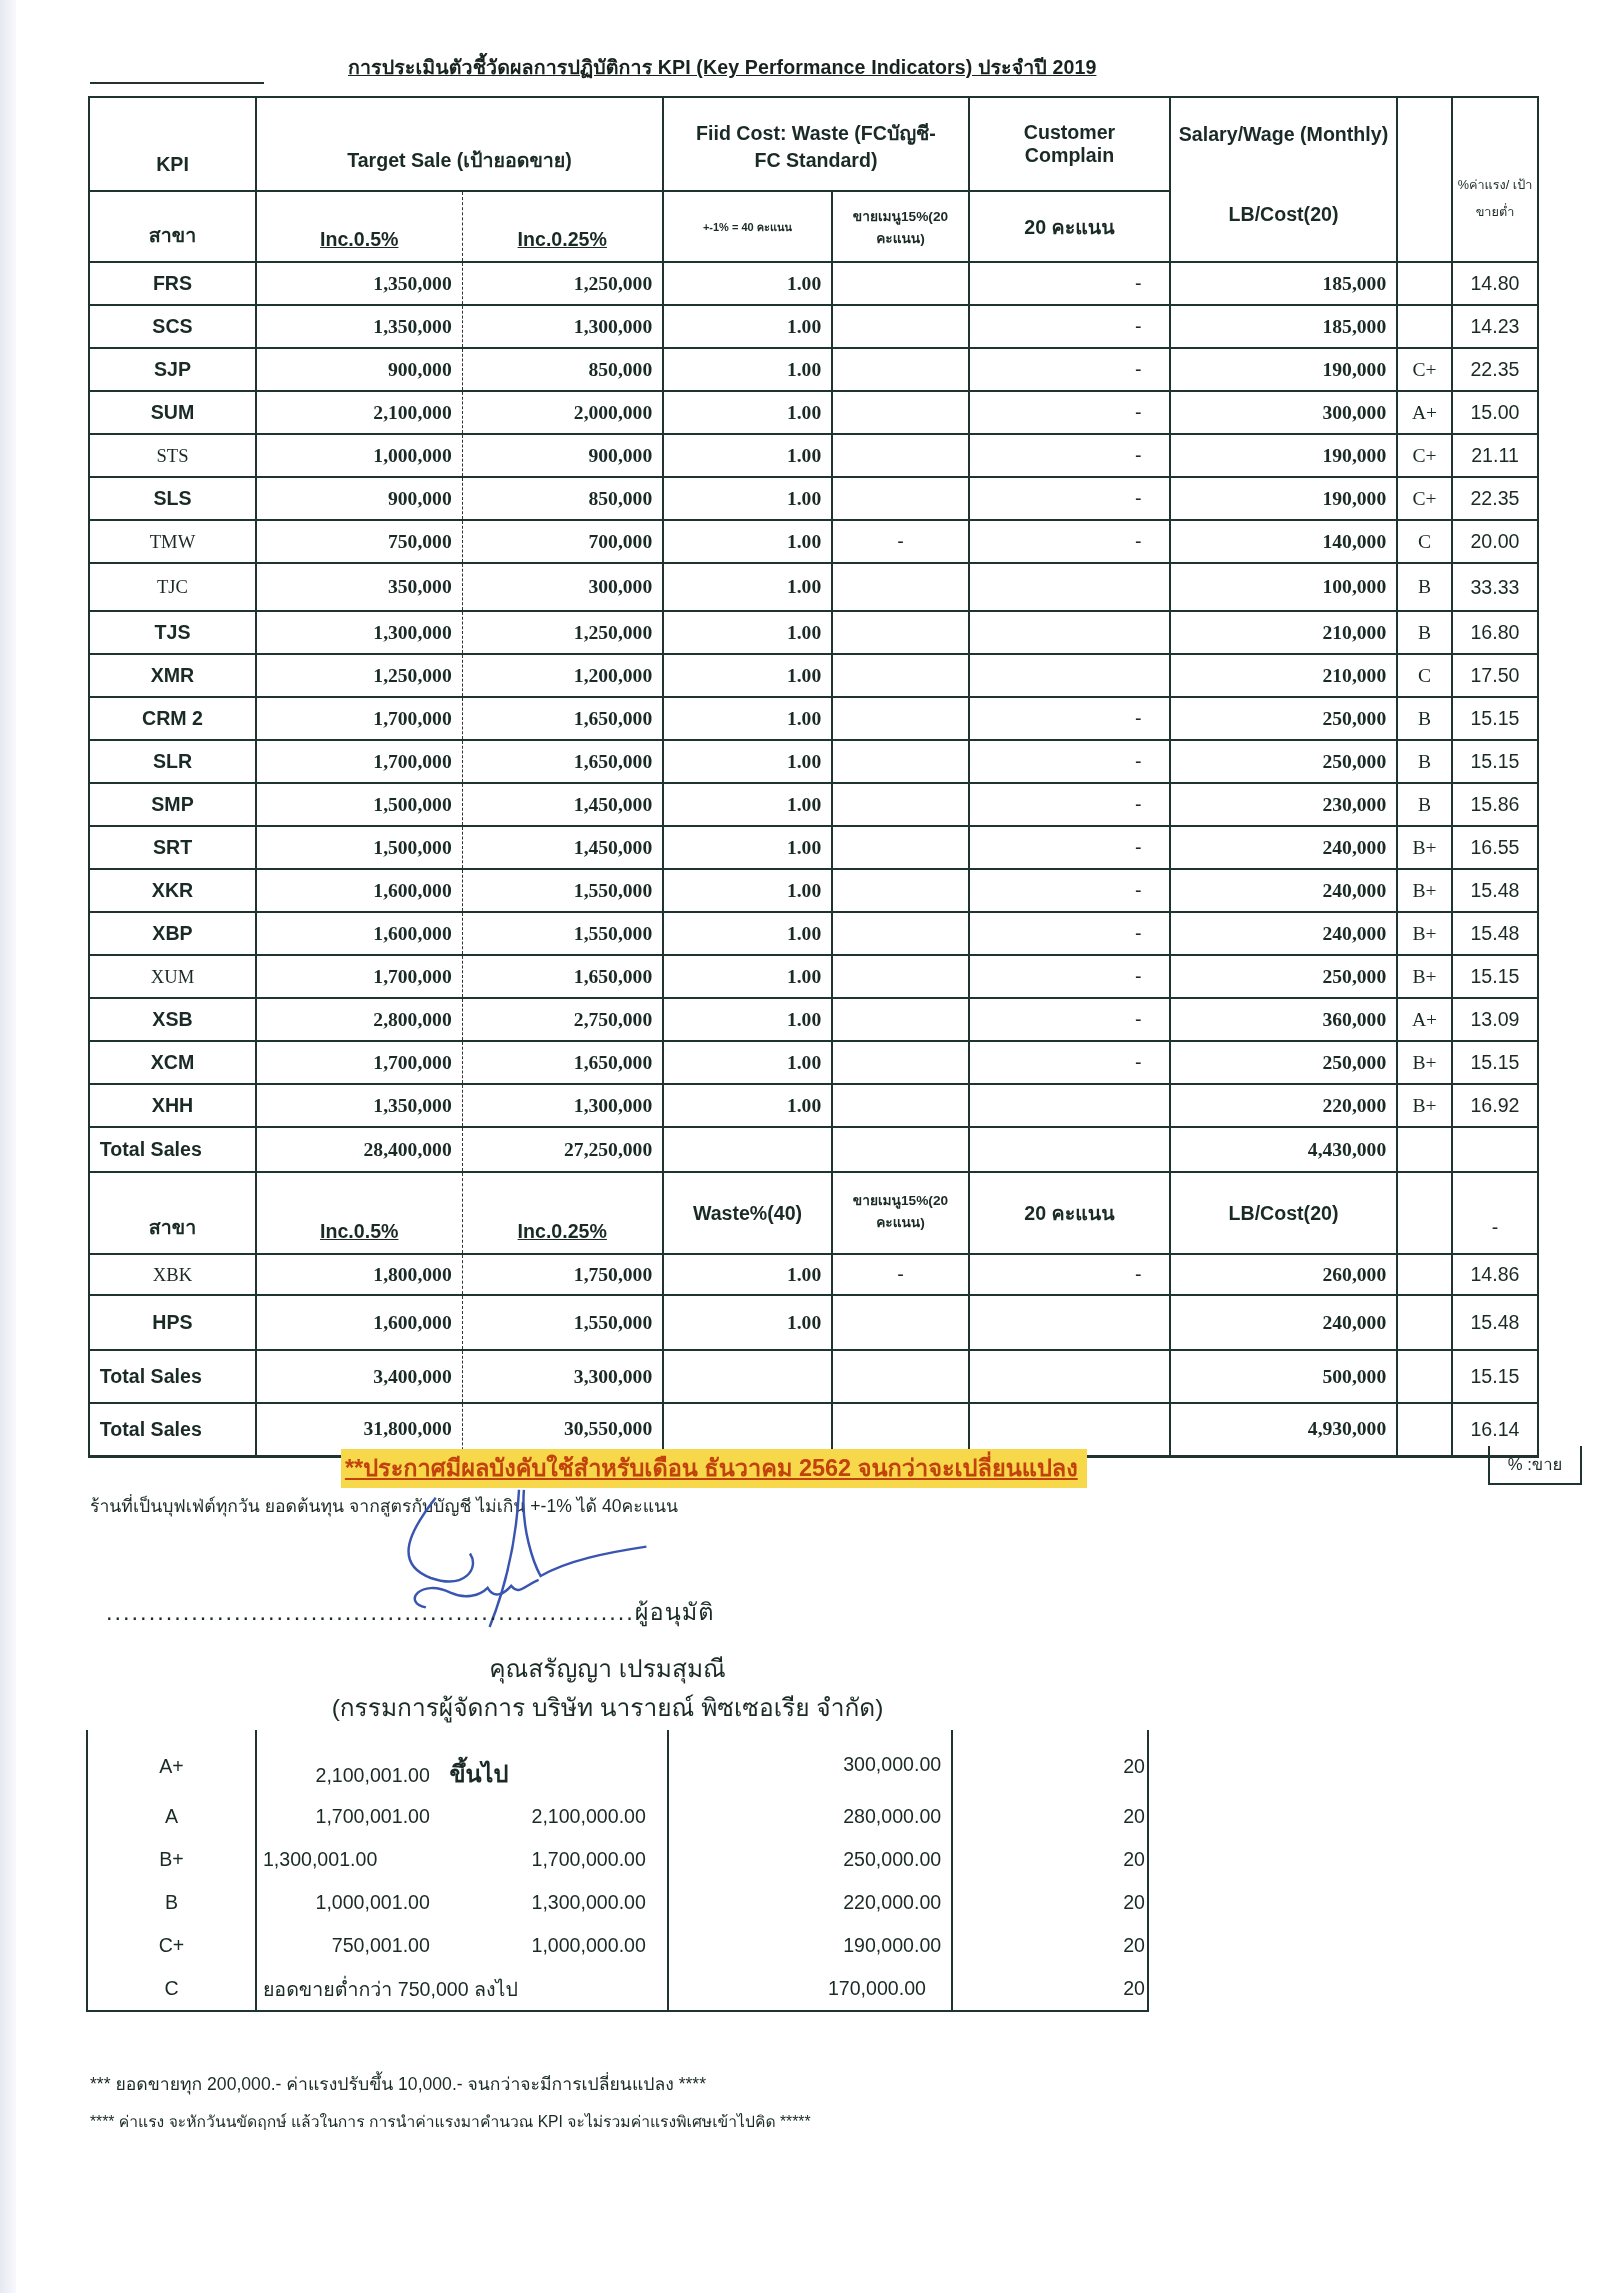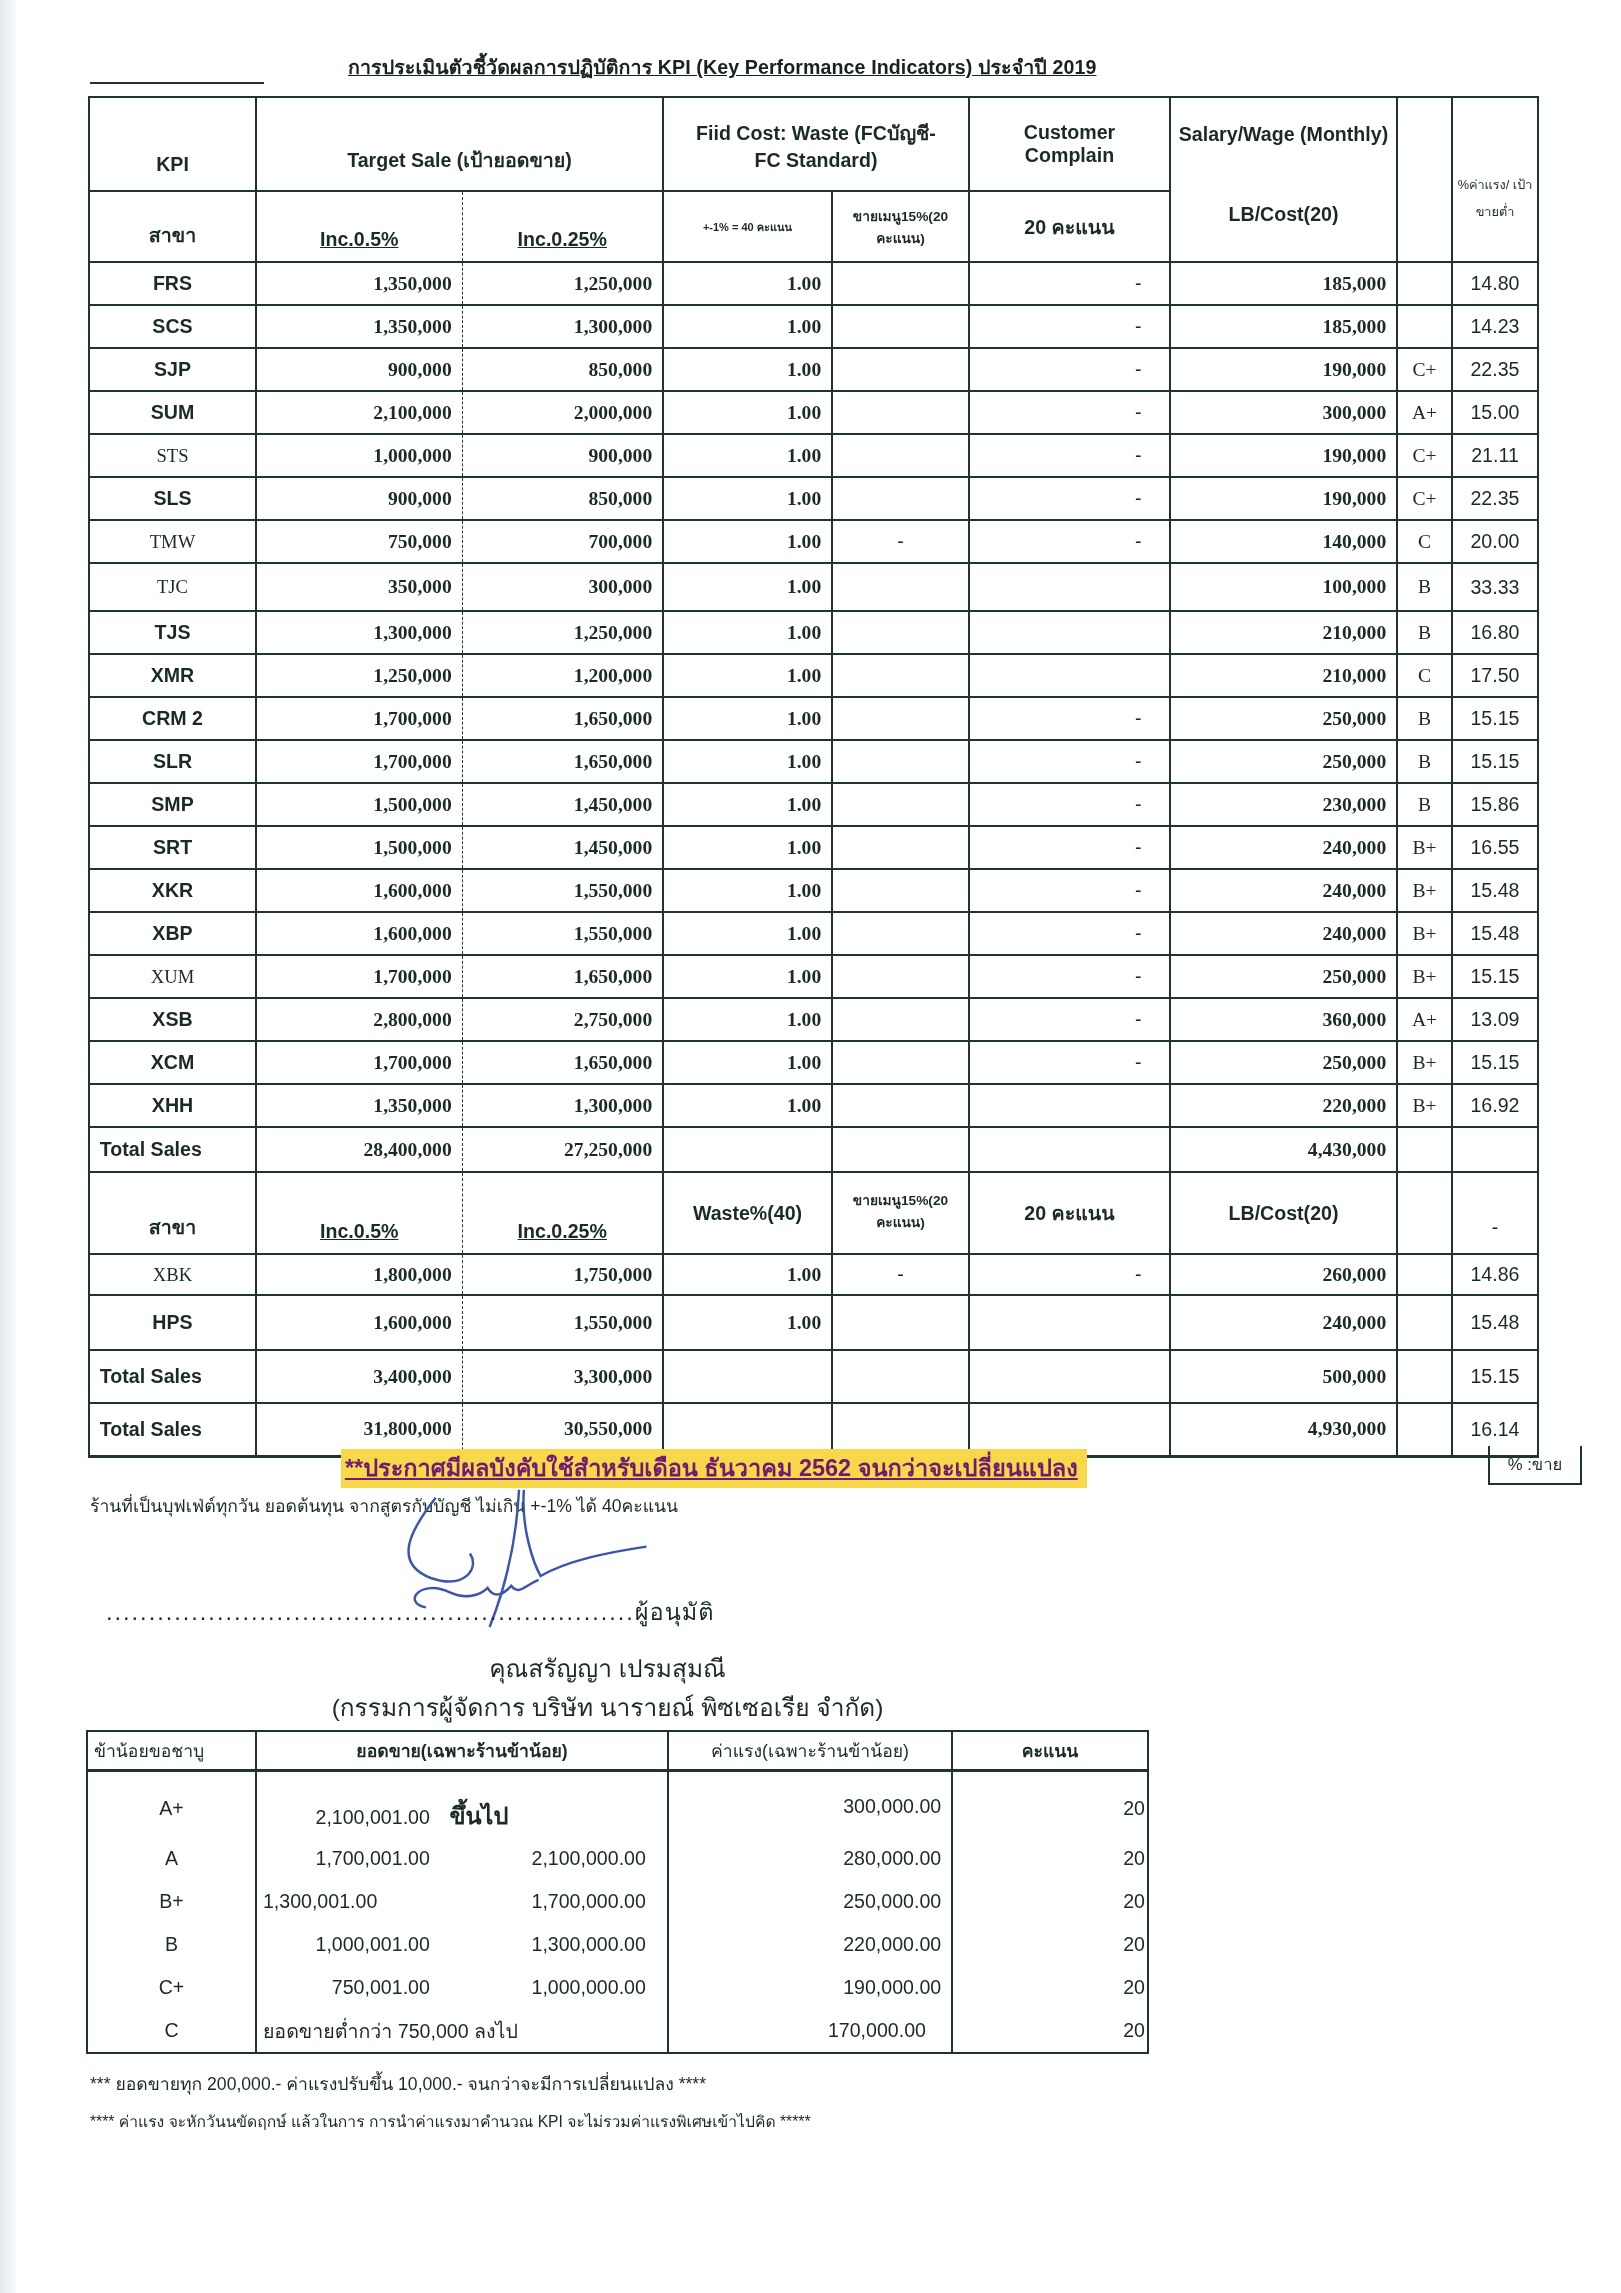--- a/index.html
+++ b/index.html
@@ -13,21 +13,21 @@
   .num{font-family:"Liberation Serif",serif;font-weight:bold;font-size:21.6px;text-align:right;}
   .branch{font-family:"Liberation Sans",sans-serif;font-weight:bold;text-align:center;font-size:19.6px;}
   .branch.serif{font-family:"Liberation Serif",serif;font-weight:normal;font-size:18.6px;}
   .grade{font-family:"Liberation Serif",serif;font-size:22.5px;text-align:center;}
   .pct{font-family:"Liberation Sans",sans-serif;font-size:17.6px;text-align:center;}
   .dash{text-align:center;font-size:17.6px;}
   .dr{border-right:1px dashed #333 !important;}
   .u{text-decoration:underline;}
   .tot{font-family:"Liberation Sans",sans-serif;font-weight:bold;font-size:19.6px;text-align:left;}
   .small{font-size:14.7px;}
-  .notice{position:absolute;left:341px;top:1449px;font-size:23.5px;font-weight:bold;text-decoration:underline;background:#f6d84a;padding:0 9.8px 2px 3.9px;color:#701a75;}
+  .notice{position:absolute;left:341px;top:1449px;font-size:23.5px;font-weight:bold;text-decoration:underline;background:#f6d84a;padding:0 9.8px 2px 3.9px;color:#c2410c;}
   .pctbox{position:absolute;left:1488px;top:1446px;width:90px;height:37px;border:2px solid #1f3330;border-top:none;font-size:16.7px;text-align:center;line-height:37px;}
   .note1{position:absolute;left:90px;top:1492px;font-size:17.6px;}
   .approve{position:absolute;left:106px;top:1593px;font-size:23.5px;letter-spacing:1px;}
   .approve .dots{letter-spacing:2px;}
   .name{position:absolute;left:0;width:1215px;text-align:center;font-size:24.5px;}
   table.grades{position:absolute;left:86px;top:1730px;border-collapse:collapse;table-layout:fixed;}
   table.grades td{border-left:2px solid #1f3330;border-right:2px solid #1f3330;font-size:19.6px;height:43px;padding:0 5.9px;}
   table.grades tr.gh td{border:2px solid #1f3330;border-bottom:3.9px solid #1f3330;font-weight:bold;font-size:17.6px;text-align:center;height:37px;}
   table.grades tr:last-child td{border-bottom:2.9px solid #1f3330;}
   .foot{position:absolute;left:90px;font-size:17.6px;}
@@ -381,26 +381,20 @@
 <div class="name" style="top:1688px">(กรรมการผู้จัดการ บริษัท นารายณ์ พิซเซอเรีย จำกัด)</div>
 
 <table class="grades">
   <colgroup>
       <col style="width:169px">
       <col style="width:412px">
       <col style="width:284px">
       <col style="width:196px">
     </colgroup>
   <tbody id="grade-body">
-    <tr class="gh">
-      <td style="text-align:left;font-weight:normal">ข้าน้อยขอชาบู</td>
-      <td>ยอดขาย(เฉพาะร้านข้าน้อย)</td>
-      <td style="font-weight:normal">ค่าแรง(เฉพาะร้านข้าน้อย)</td>
-      <td>คะแนน</td>
-    </tr>
   <tr>
         <td style="text-align: center; padding-top: 7.8px;">A+</td>
         <td style="padding-top: 22px;"><span style="display:inline-block;width:167px;text-align:right">2,100,001.00</span><span style="display:inline-block;width:216px;text-align:right;text-align:left;padding-left:19.6px;width:196px;font-family:'Liberation Serif',serif;font-size:23.5px;font-weight:bold">ขึ้นไป</span></td>
         <td style="text-align: right; padding-right: 9.8px; padding-top: 4px;">300,000.00</td>
         <td style="text-align: right; padding-right: 2px; padding-top: 7.8px;">20</td>
       </tr>
       <tr>
         <td style="text-align: center;">A</td>
         <td><span style="display:inline-block;width:167px;text-align:right">1,700,001.00</span><span style="display:inline-block;width:216px;text-align:right">2,100,000.00</span></td>
         <td style="text-align: right; padding-right: 9.8px;">280,000.00</td>

